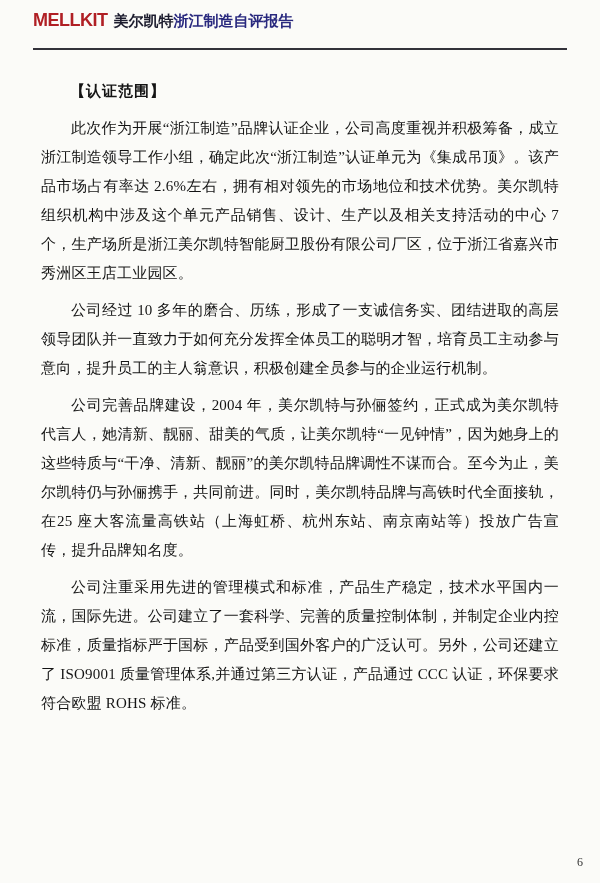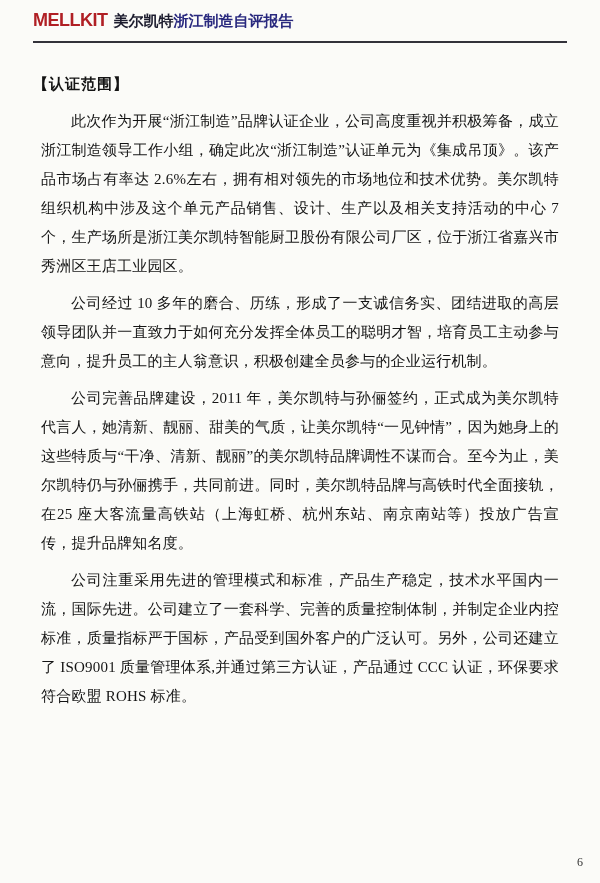--- a/index.html
+++ b/index.html
@@ -4,36 +4,36 @@
 <style>
   html,body{margin:0;padding:0;}
   .page{
     width:600px;height:883px;box-sizing:border-box;
     background:#fbfbf8;color:#141414;
     font-family:"Liberation Serif","DejaVu Serif",serif;
     padding:8px 33px 0 33px;position:relative;overflow:hidden;
   }
   .header{
     border-bottom:2px solid #33323a;
-    padding:2px 0 10px 0;
+    padding:2px 0 17px 0;
     white-space:nowrap;
   }
   .brand{
     font-family:"Liberation Sans","DejaVu Sans",sans-serif;
     font-weight:bold;font-size:18px;color:#b01f24;
     letter-spacing:-0.5px;margin-right:6px;
   }
   .company{font-size:15px;color:#1c1c2e;font-weight:600;}
   .doc-title{font-size:15px;color:#29297e;font-weight:600;}
   .content{padding-top:27px;font-size:15px;line-height:29px;}
   .section-heading{
     font-weight:bold;margin:6px 0 0 0;font-size:15px;
     letter-spacing:1px;
   }
-  .section-heading.first{margin-top:0;}
+  .section-heading.first{margin-top:0;margin-left:37px;}
   .para{
     margin:8px;text-indent:2em;text-align:justify;
     letter-spacing:0.2px;
   }
   .page-number{
     position:absolute;right:17px;bottom:13px;
     font-size:12px;color:#333;
   }
 </style>
 </head>
@@ -44,20 +44,20 @@
   <div class="header">
     <span class="brand">MELLKIT</span><span class="company">美尔凯特</span><span class="doc-title">浙江制造自评报告</span>
   </div>
 
   <div class="content">
 
     <p class="section-heading first">【认证范围】</p>
     <p class="para">此次作为开展“浙江制造”品牌认证企业，公司高度重视并积极筹备，成立浙江制造领导工作小组，确定此次“浙江制造”认证单元为《集成吊顶》。该产品市场占有率达 2.6%左右，拥有相对领先的市场地位和技术优势。美尔凯特组织机构中涉及这个单元产品销售、设计、生产以及相关支持活动的中心 7 个，生产场所是浙江美尔凯特智能厨卫股份有限公司厂区，位于浙江省嘉兴市秀洲区王店工业园区。</p>
 
     <p class="para">公司经过 10 多年的磨合、历练，形成了一支诚信务实、团结进取的高层领导团队并一直致力于如何充分发挥全体员工的聪明才智，培育员工主动参与意向，提升员工的主人翁意识，积极创建全员参与的企业运行机制。</p>
-    <p class="para">公司完善品牌建设，2011 年，美尔凯特与孙俪签约，正式成为美尔凯特代言人，她清新、靓丽、甜美的气质，让美尔凯特“一见钟情”，因为她身上的这些特质与“干净、清新、靓丽”的美尔凯特品牌调性不谋而合。至今为止，美尔凯特仍与孙俪携手，共同前进。同时，美尔凯特品牌与高铁时代全面接轨，在25 座大客流量高铁站（上海虹桥、杭州东站、南京南站等）投放广告宣传，提升品牌知名度。</p>
+    <p class="para">公司完善品牌建设，2004 年，美尔凯特与孙俪签约，正式成为美尔凯特代言人，她清新、靓丽、甜美的气质，让美尔凯特“一见钟情”，因为她身上的这些特质与“干净、清新、靓丽”的美尔凯特品牌调性不谋而合。至今为止，美尔凯特仍与孙俪携手，共同前进。同时，美尔凯特品牌与高铁时代全面接轨，在25 座大客流量高铁站（上海虹桥、杭州东站、南京南站等）投放广告宣传，提升品牌知名度。</p>
     <p class="para">公司注重采用先进的管理模式和标准，产品生产稳定，技术水平国内一流，国际先进。公司建立了一套科学、完善的质量控制体制，并制定企业内控标准，质量指标严于国标，产品受到国外客户的广泛认可。另外，公司还建立了 ISO9001 质量管理体系,并通过第三方认证，产品通过 CCC 认证，环保要求符合欧盟 ROHS 标准。</p>
 
   </div>
 
   <div class="page-number">6</div>
 
 </div>
 
 </body></html>

